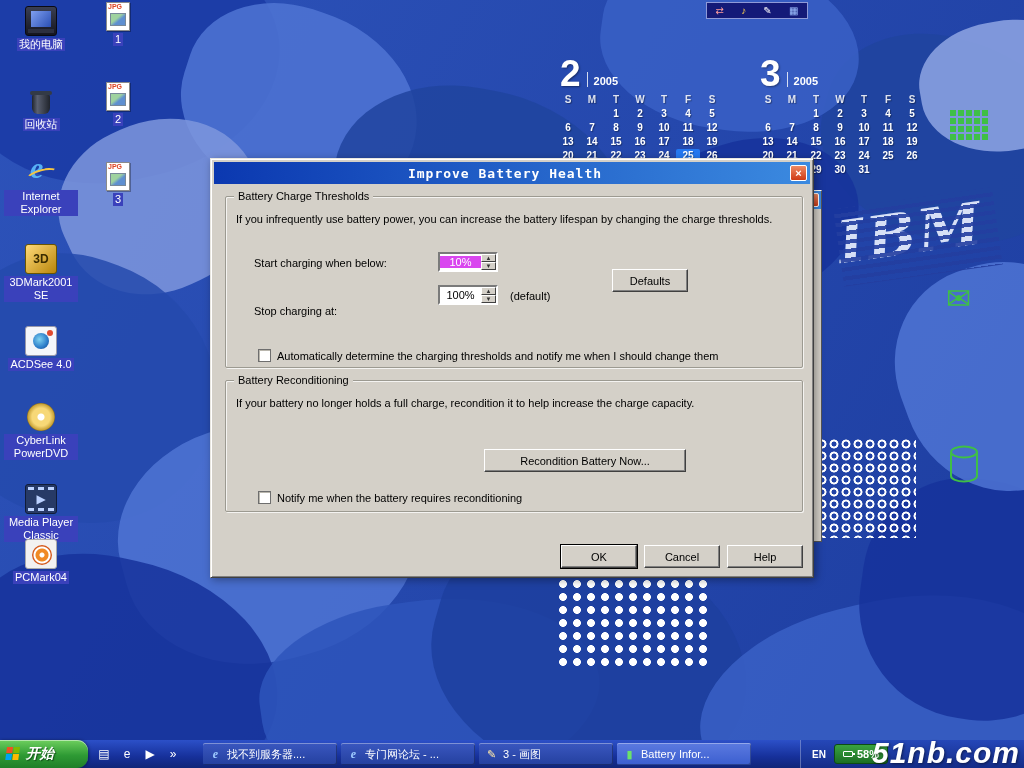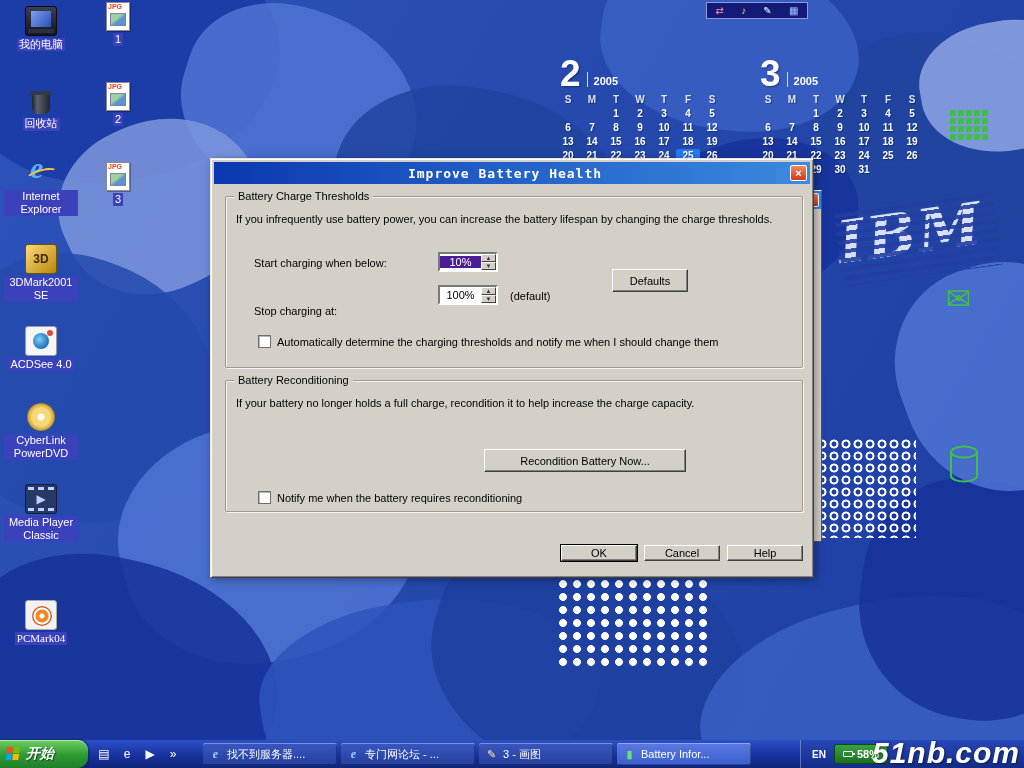--- a/index.html
+++ b/index.html
@@ -110,33 +110,33 @@
   .desc { position:absolute; left:10px; top:16px; white-space:nowrap; }
   .lbl { position:absolute; white-space:nowrap; }
   .l-start { left:28px; top:60px; }
   .l-stop { left:28px; top:108px; }
   .default-note { left:284px; top:93px; }
   .spin { position:absolute; width:60px; height:20px; background:#fff; display:flex;
         border:2px solid; border-color:#7a7a7a #fff #fff #7a7a7a; }
   .spin1 { left:212px; top:55px; }
   .spin2 { left:212px; top:88px; }
   .spin-val { flex:1; display:flex; align-items:center; justify-content:center; }
-  .spin-val .sel { background:#4c1d95; color:#fff; padding:0 9px; }
+  .spin-val .sel { background:#d946ef; color:#fff; padding:0 9px; }
   .spin-btns { width:15px; display:flex; flex-direction:column; }
   .spin-btn { flex:1; background:#d4d0c8; border:1px solid; border-color:#fff #404040 #404040 #fff;
         font-size:6px; line-height:6px; color:#333; display:flex; align-items:center; justify-content:center; cursor:default; }
   .btn { background:#d4d0c8; border:1px solid; border-color:#fff #404040 #404040 #fff;
         box-shadow:inset -1px -1px 0 #808080; display:flex; align-items:center; justify-content:center; cursor:default; }
   .btn-defaults { position:absolute; left:386px; top:72px; width:76px; height:23px; }
   .btn-recondition { position:absolute; left:258px; top:68px; width:202px; height:23px; }
   .btn-row { position:absolute; left:347px; top:361px; display:flex; gap:7px; }
-  .btn-row .btn { width:76px; height:16px; }
+  .btn-row .btn { width:76px; height:23px; }
   .btn-ok { box-shadow:inset -1px -1px 0 #808080, 0 0 0 1px #000; }
   .chk { position:absolute; display:flex; align-items:center; gap:6px; white-space:nowrap; }
-  .chk1 { left:32px; top:138px;align-items:flex-end; }
+  .chk1 { left:32px; top:152px;align-items:flex-end; }
   .chk2 { left:32px; top:110px; }
   .chk-box { width:13px; height:13px; background:#fff; border:1px solid #6e6e6e;
         box-shadow:inset 1px 1px 0 #b9b6ad; flex:0 0 13px; }
 
   
   .taskbar { position:absolute; left:0; bottom:0; width:1024px; height:28px; z-index:20;
         background:linear-gradient(#2c50c8,#16309a 60%,#102578); display:flex; align-items:center; }
   .start-btn { width:88px; height:28px; flex:0 0 88px; background:linear-gradient(#6ecf5e,#2e9a34 55%,#1f7f28);
         border-radius:0 11px 11px 0; display:flex; align-items:center; gap:5px; padding:0 10px 0 6px;
         box-shadow:inset 0 1px 0 rgba(255,255,255,.5), 1px 0 3px rgba(0,0,0,.4); cursor:default; }
@@ -334,21 +334,21 @@
         <div class="cal-cell"></div>
         <div class="cal-cell"></div>
       </div>
   </div>
 
   <div class="desk-col">
       <div class="desk-icon" style="top: 6px;">
         <div class="ia ia-computer"></div>
         <div class="desk-label">我的电脑</div>
       </div>
-      <div class="desk-icon" style="top: 86px; font-family: Liberation Mono, monospace;">
+      <div class="desk-icon" style="top: 86px;">
         <div class="ia ia-recycle"></div>
         <div class="desk-label">回收站</div>
       </div>
       <div class="desk-icon" style="top: 158px;">
         <div class="ia ia-ie"></div>
         <div class="desk-label">Internet Explorer</div>
       </div>
       <div class="desk-icon" style="top: 244px;">
         <div class="ia ia-mark3d"></div>
         <div class="desk-label">3DMark2001 SE</div>
@@ -358,21 +358,21 @@
         <div class="desk-label">ACDSee 4.0</div>
       </div>
       <div class="desk-icon" style="top: 402px;">
         <div class="ia ia-powerdvd"></div>
         <div class="desk-label">CyberLink PowerDVD</div>
       </div>
       <div class="desk-icon" style="top: 484px;">
         <div class="ia ia-mpc"></div>
         <div class="desk-label">Media Player Classic</div>
       </div>
-      <div class="desk-icon" style="top: 600px; font-family: Liberation Serif, serif;">
+      <div class="desk-icon" style="top: 539px;">
         <div class="ia ia-pcmark"></div>
         <div class="desk-label">PCMark04</div>
       </div>
     </div>
   <div class="desk-col">
       <div class="desk-icon file" style="top: 2px;">
         <div class="ia ia-jpg">
           <span class="jpg-badge">JPG</span>
         </div>
         <div class="desk-label">1</div>

